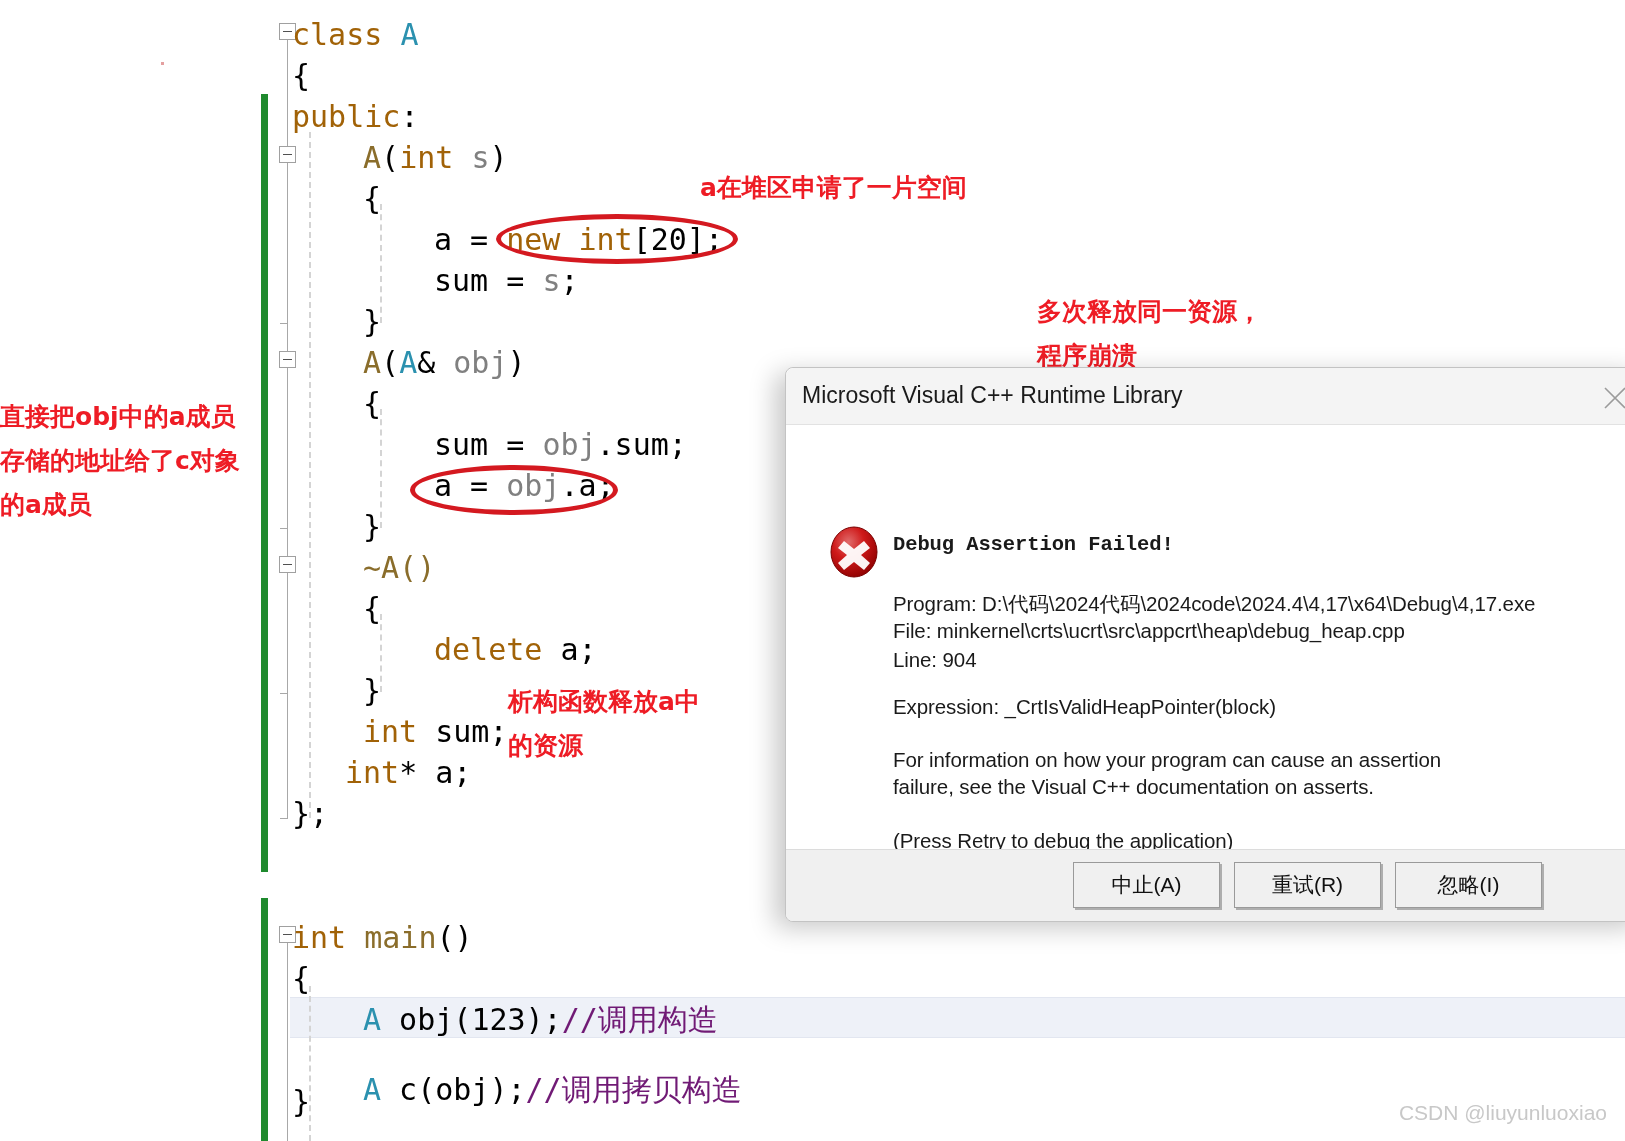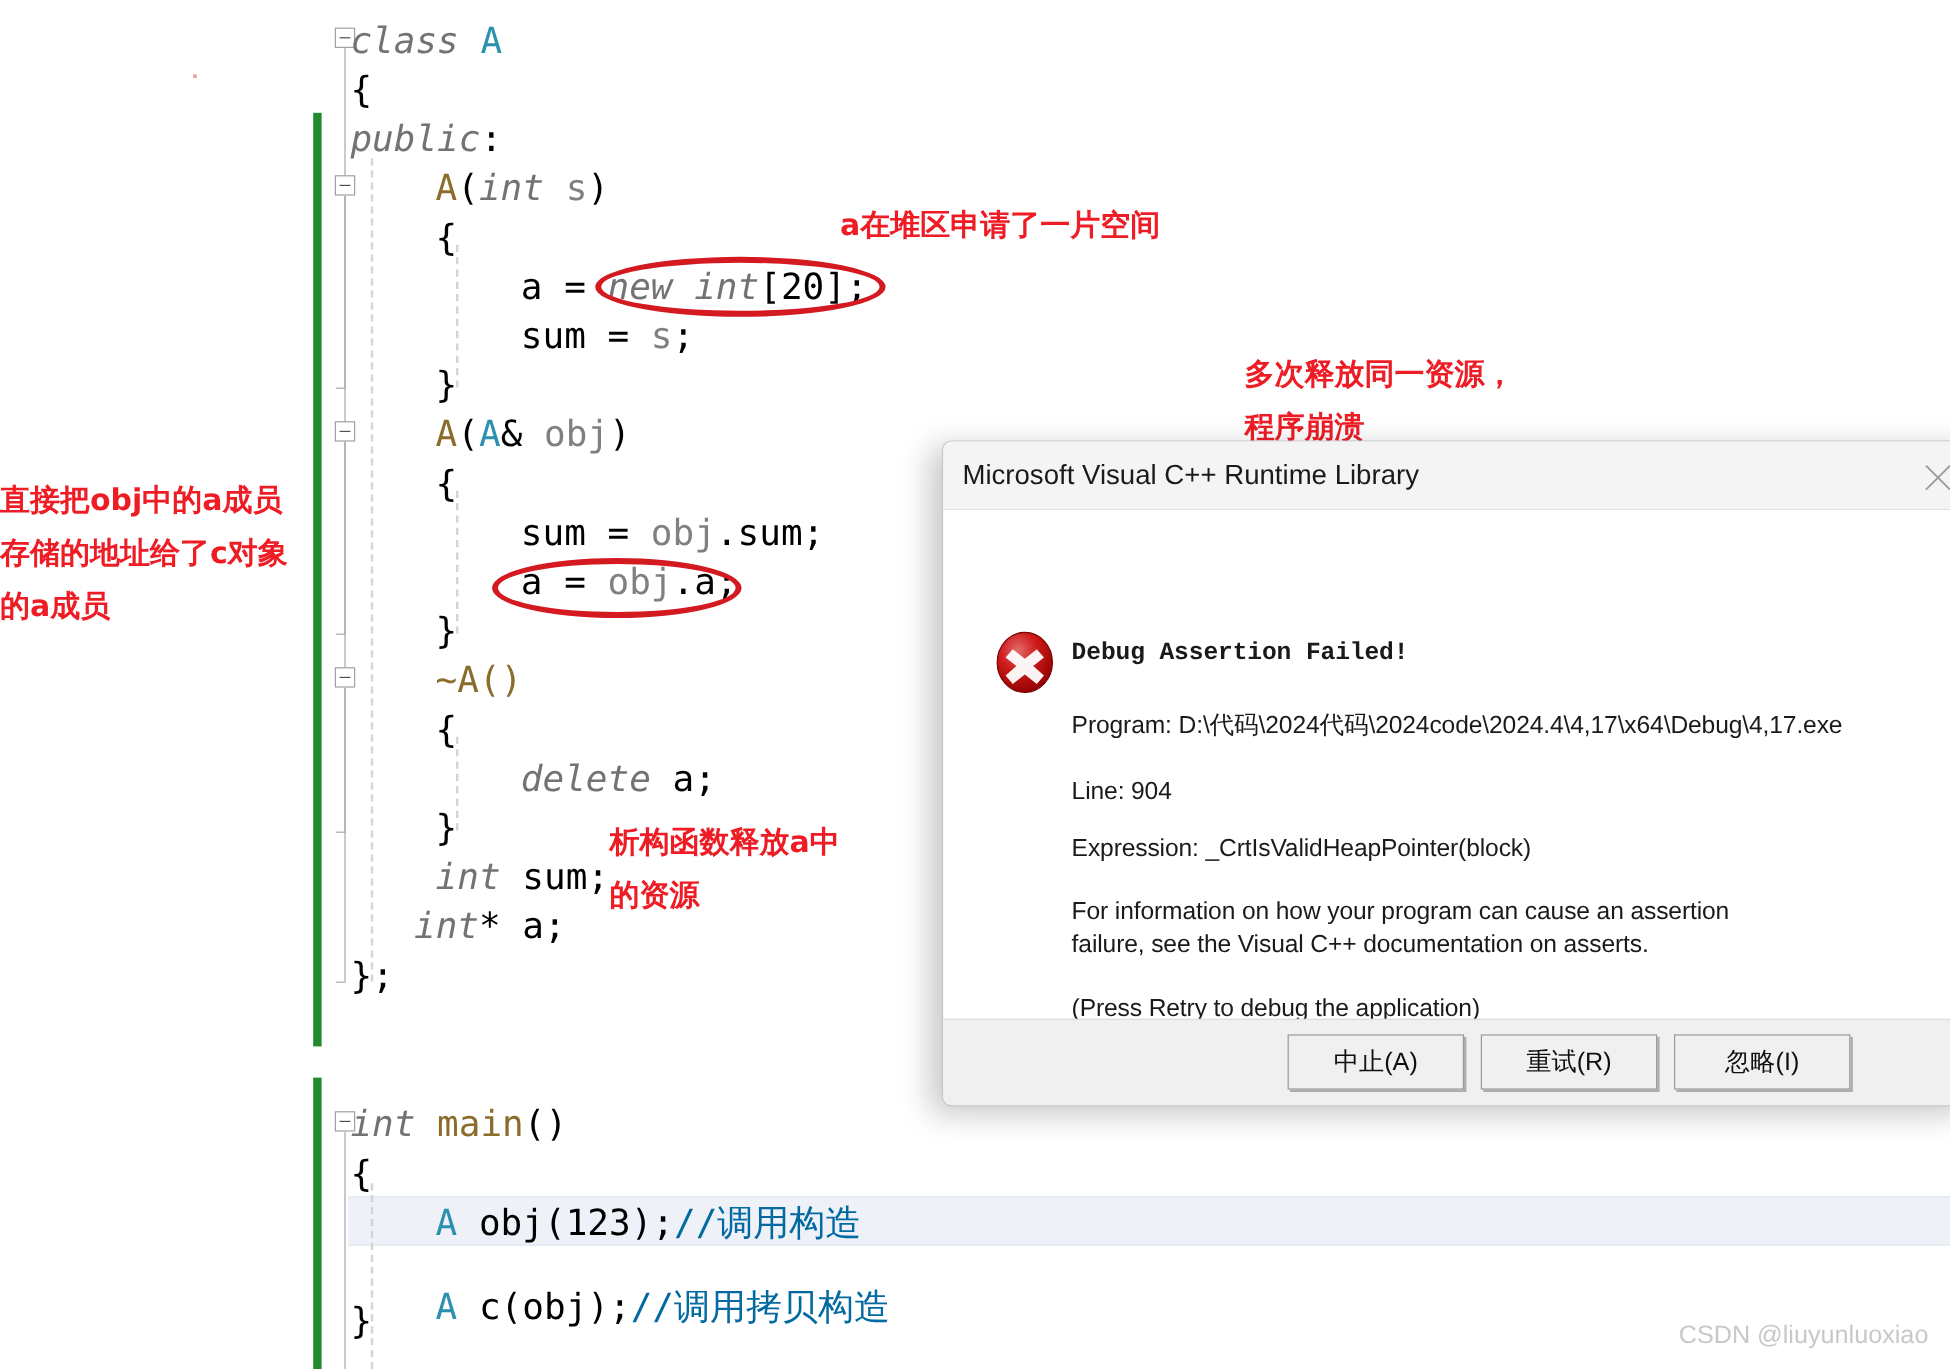--- a/index.html
+++ b/index.html
@@ -25,25 +25,25 @@
   .code-line {
     position: absolute;
     left: 292px;
     font-family: "DejaVu Sans Mono", monospace;
     font-size: 30px;
     line-height: 41px;
     white-space: pre;
     color: #000000;
     letter-spacing: 0px;
   }
-  .kw   { color: #737373; font-style: italic; }
+  .kw   { color: #a16207; }
   .type { color: #2b91af; }
   .fn   { color: #8a6d2b; }
   .var  { color: #808080; }
-  .cmt  { color: #0369a1; }
+  .cmt  { color: #701a75; }
   .plain{ color: #000000; }
 
   
   .change-bar {
     position: absolute;
     width: 7px;
     background: #1f8a2e;
   }
 
   
@@ -304,20 +304,21 @@
             </radialGradient>
           </defs>
           <ellipse cx="26" cy="27" rx="23" ry="25" fill="url(#errGrad)" stroke="#7a0000" stroke-width="1"></ellipse>
           <path d="M16 16 L26 24 L36 16 L42 23 L33 30 L42 38 L36 45 L26 37 L16 45 L10 38 L19 30 L10 23 Z" fill="#ffffff" opacity="0.95"></path>
         </svg>
       </div>
 
       <div class="dlg-text" style="top:108px; font-weight:600;font-family:Liberation Mono, monospace;">Debug Assertion Failed!</div>
 
       <div class="dlg-text" style="top:165px;">Program: D:\代码\2024代码\2024code\2024.4\4,17\x64\Debug\4,17.exe</div>
+      <div class="dlg-text" style="top:194px;">File: minkernel\crts\ucrt\src\appcrt\heap\debug_heap.cpp</div>
       <div class="dlg-text" style="top:223px;">Line: 904</div>
 
       <div class="dlg-text" style="top:270px;">Expression: _CrtIsValidHeapPointer(block)</div>
 
       <div class="dlg-text" style="top:350px;">failure, see the Visual C++ documentation on asserts.</div>
       <div class="dlg-text" style="top:323px;">For information on how your program can cause an assertion</div>
 
       <div class="dlg-text" style="top:404px;">(Press Retry to debug the application)</div>
     </div>
 

